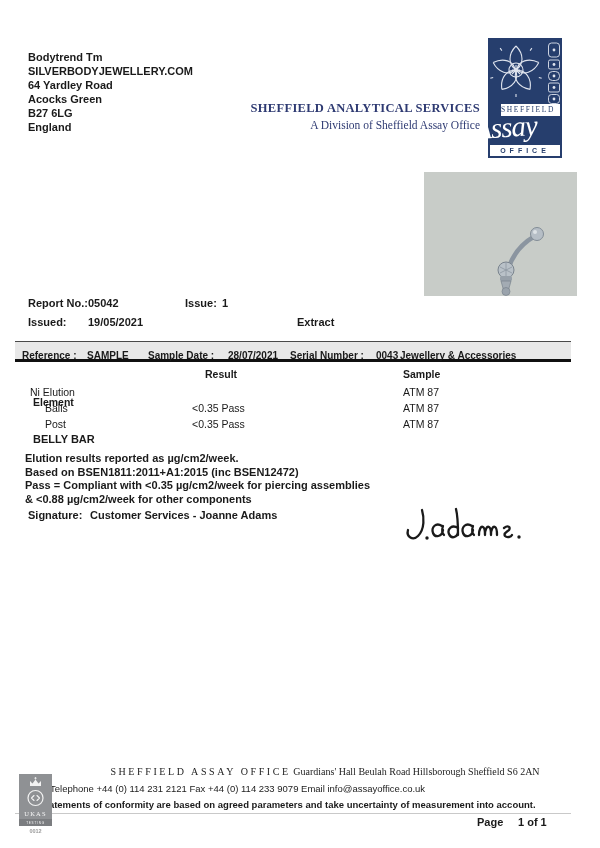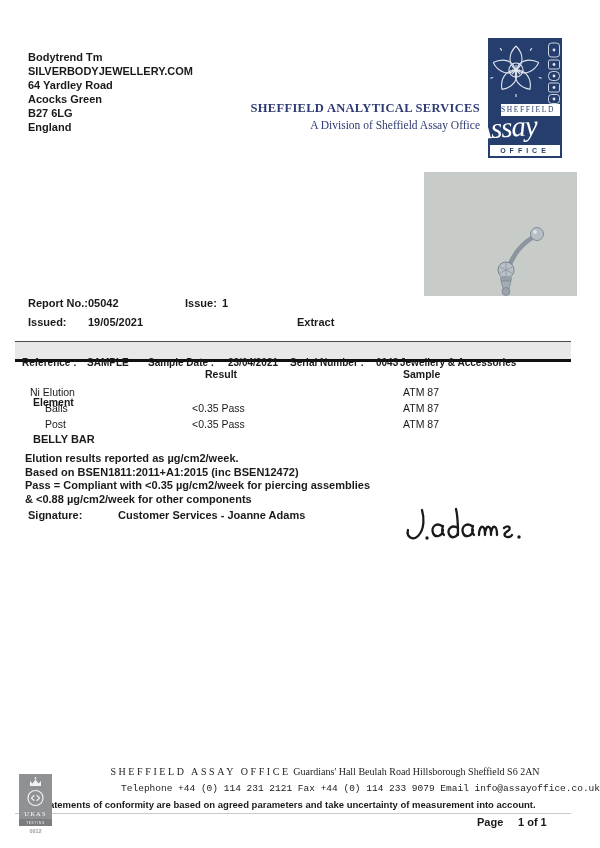--- a/index.html
+++ b/index.html
@@ -35,35 +35,35 @@
 
   
   .photo { left:424px; top:172px; width:153px; height:124px; background:#c8ccc8; }
 
   
   .t11 { font-size:11px; font-weight:bold; }
 
   
   .ref-bar { left:15px; top:341px; width:556px; height:21px; background:#e8e8e8;
     border-top:1px solid #4a4a4a; border-bottom:3px solid #101010; }
-  .ref-bar span { position:absolute; top:12px; line-height:17px; font-size:10px; font-weight:bold; }
+  .ref-bar span { position:absolute; top:5px; line-height:17px; font-size:10px; font-weight:bold; }
 
   
   .cell { position:absolute; font-size:10.5px; }
   .bold { font-weight:bold; }
 
   
   .notes { left:25px; top:452px; width:440px; font-size:11px; font-weight:bold; line-height:13.5px; }
 
   
   .footer-line1 { left:50px; top:766px; width:550px; text-align:center;
     font-family:"Liberation Serif", serif; font-size:10px; color:#222; }
   .office-name { letter-spacing:2.6px; }
-  .footer-line2 { left:50px; top:783px; width:550px; text-align:right;
-    font-family:Liberation Mono, monospace; font-size:9.5px; color:#222; }
+  .footer-line2 { left:50px; top:783px; width:550px; text-align:left;
+    font-family:Liberation Sans, sans-serif; font-size:9.5px; color:#222; }
   .footer-statement { left:0px; top:799px; width:575px; text-align:center;
     font-size:9.5px; font-weight:bold; }
   .footer-divider { left:15px; top:813px; width:556px; height:1px; background:#c9c9c9; }
 
   
   .ukas-box { left:19px; top:774px; width:33px; height:52px; background:#8f9194; }
   .ukas-number { left:19px; top:828px; width:33px; text-align:center; font-size:5.5px; color:#9a9a9a; font-weight:bold; }
 </style>
 </head>
 <body>
@@ -144,21 +144,21 @@
   <span class="abs t11" style="left:185px; top:297px;">Issue:</span>
   <span class="abs t11" style="left:222px; top:297px;">1</span>
   <span class="abs t11" style="left:28px; top:316px;">Issued:</span>
   <span class="abs t11" style="left:88px; top:316px;">19/05/2021</span>
   <span class="abs t11" style="left:297px; top:316px;">Extract</span>
 
   <div class="abs ref-bar">
     <span style="left:7px;">Reference :</span>
     <span style="left:72px;">SAMPLE</span>
     <span style="left:133px;">Sample Date :</span>
-    <span style="left:213px;">23/04/2021</span>
+    <span style="left:213px;">28/07/2021</span>
     <span style="left:275px;">Serial Number :</span>
     <span style="left:361px;">0043</span>
     <span style="left:385px;">Jewellery &amp; Accessories</span>
   </div>
 
   <span class="cell bold" style="left:33px; top:352px;margin-top:44px;">Element</span>
   <span class="cell bold" style="left:205px; top:368px;">Result</span>
   <span class="cell bold" style="left:403px; top:368px;">Sample</span>
 
   <span class="cell" style="left:30px; top:386px;">Ni Elution</span>
@@ -176,21 +176,21 @@
   <span class="abs t11" style="left:33px; top:433px;">BELLY BAR</span>
 
   <div class="abs notes">
     <div>Elution results reported as µg/cm2/week.</div>
     <div>Based on BSEN1811:2011+A1:2015 (inc BSEN12472)</div>
     <div>Pass = Compliant with &lt;0.35 µg/cm2/week for piercing assemblies</div>
     <div>&amp; &lt;0.88 µg/cm2/week for other components</div>
   </div>
 
   <span class="abs t11" style="left:28px; top:509px;">Signature:</span>
-  <span class="abs t11" style="left:90px; top:509px;margin-left:28px;">Customer Services - Joanne Adams</span>
+  <span class="abs t11" style="left:90px; top:509px;">Customer Services - Joanne Adams</span>
 
   <div class="abs" style="left:402px; top:502px;" title="J.adams.">
     <svg width="135" height="52" viewBox="0 0 135 52">
       <g stroke="#1a1a1a" stroke-width="2.3" fill="none" stroke-linecap="round" stroke-linejoin="round">
         <path d="M20,8 C22,15 23,27 16,34 C11,39 4,35 6,28"></path>
         <path d="M40,24 C34,20 29,25 31,31 C33,36 40,35 41,28 M41,24 C40,27 40,31 42,33"></path>
         <path d="M54,7 C56,15 56,26 56,33 M56,26 C50,22 45,27 47,32 C49,37 55,36 56,30"></path>
         <path d="M70,24 C64,20 59,25 61,31 C63,36 70,35 71,28 M71,24 C70,27 70,31 72,33"></path>
         <path d="M77,33 C77,27 79,24 81,25 C83,26 83,29 83,33 C83,27 85,24 87,25 C89,26 89,29 89,33 C89,27 91,24 93,25 C95,26 95,29 95,33"></path>
         <path d="M102,26 C106,23 109,25 107,28 C105,30 101,31 103,34 C105,36 109,35 110,33"></path>

